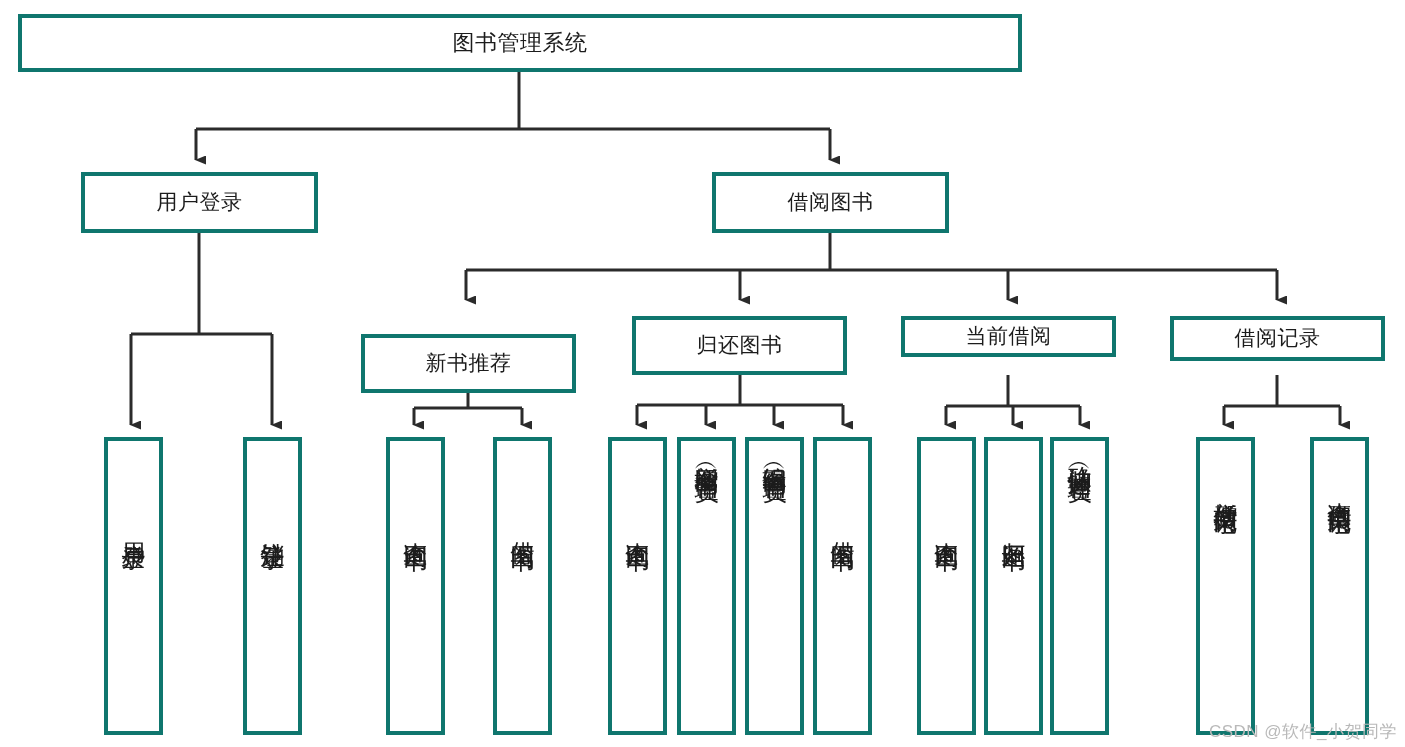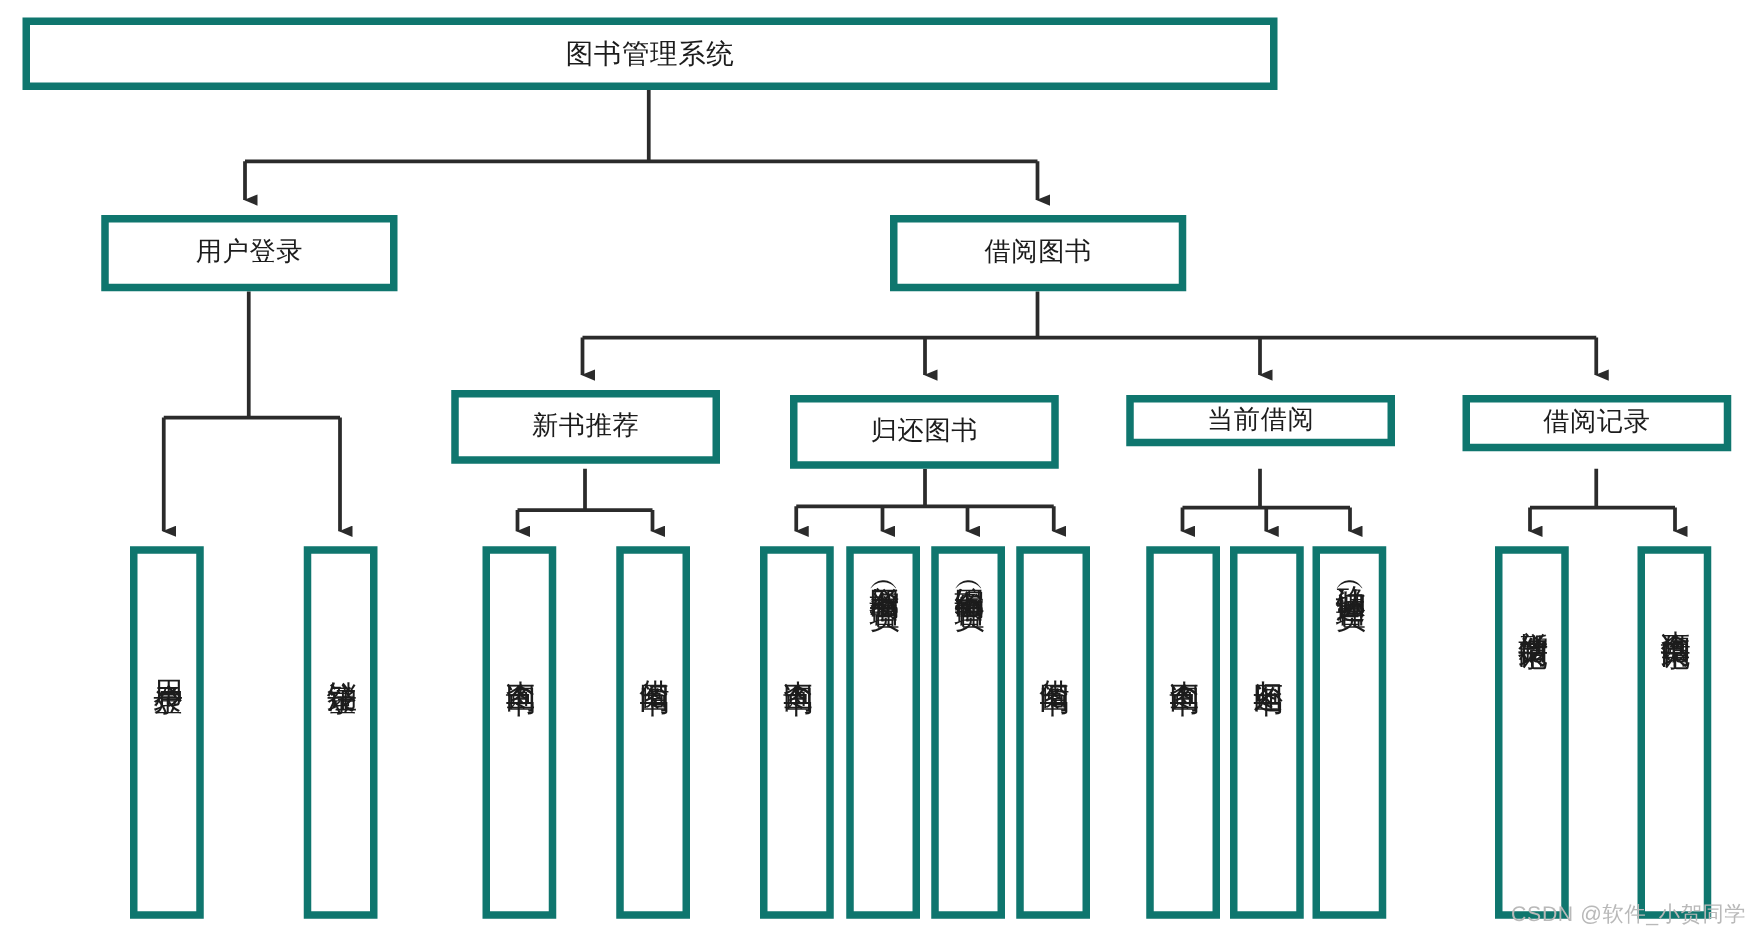--- a/index.html
+++ b/index.html
@@ -22,21 +22,21 @@
     left: 0;
     top: 0;
     width: 1405px;
     height: 747px;
     pointer-events: none;
   }
   .node {
     position: absolute;
     box-sizing: border-box;
     background: #ffffff;
-    border: 6px solid #0f766e;
+    border: 4px solid #0f766e;
     display: flex;
     align-items: center;
     justify-content: center;
     color: #1c1c1c;
   }
   .node .lbl {
     display: block;
     text-align: center;
     line-height: 1.18;
     white-space: nowrap;
@@ -135,21 +135,21 @@
   </div>
 
   <div class="node h-node" style="left:81px; top:172px; width:237px; height:61px;">
     <span class="lbl">用户登录</span>
   </div>
 
   <div class="node h-node" style="left:712px; top:172px; width:237px; height:61px;">
     <span class="lbl">借阅图书</span>
   </div>
 
-  <div class="node h-node" style="left:361px; top:312px; width:215px; height:59px;">
+  <div class="node h-node" style="left:361px; top:334px; width:215px; height:59px;">
     <span class="lbl">新书推荐</span>
   </div>
 
   <div class="node h-node" style="left:632px; top:316px; width:215px; height:59px;">
     <span class="lbl">归还图书</span>
   </div>
 
   <div class="node h-node" style="left:901px; top:316px; width:215px; height:41px;">
     <span class="lbl">当前借阅</span>
   </div>

